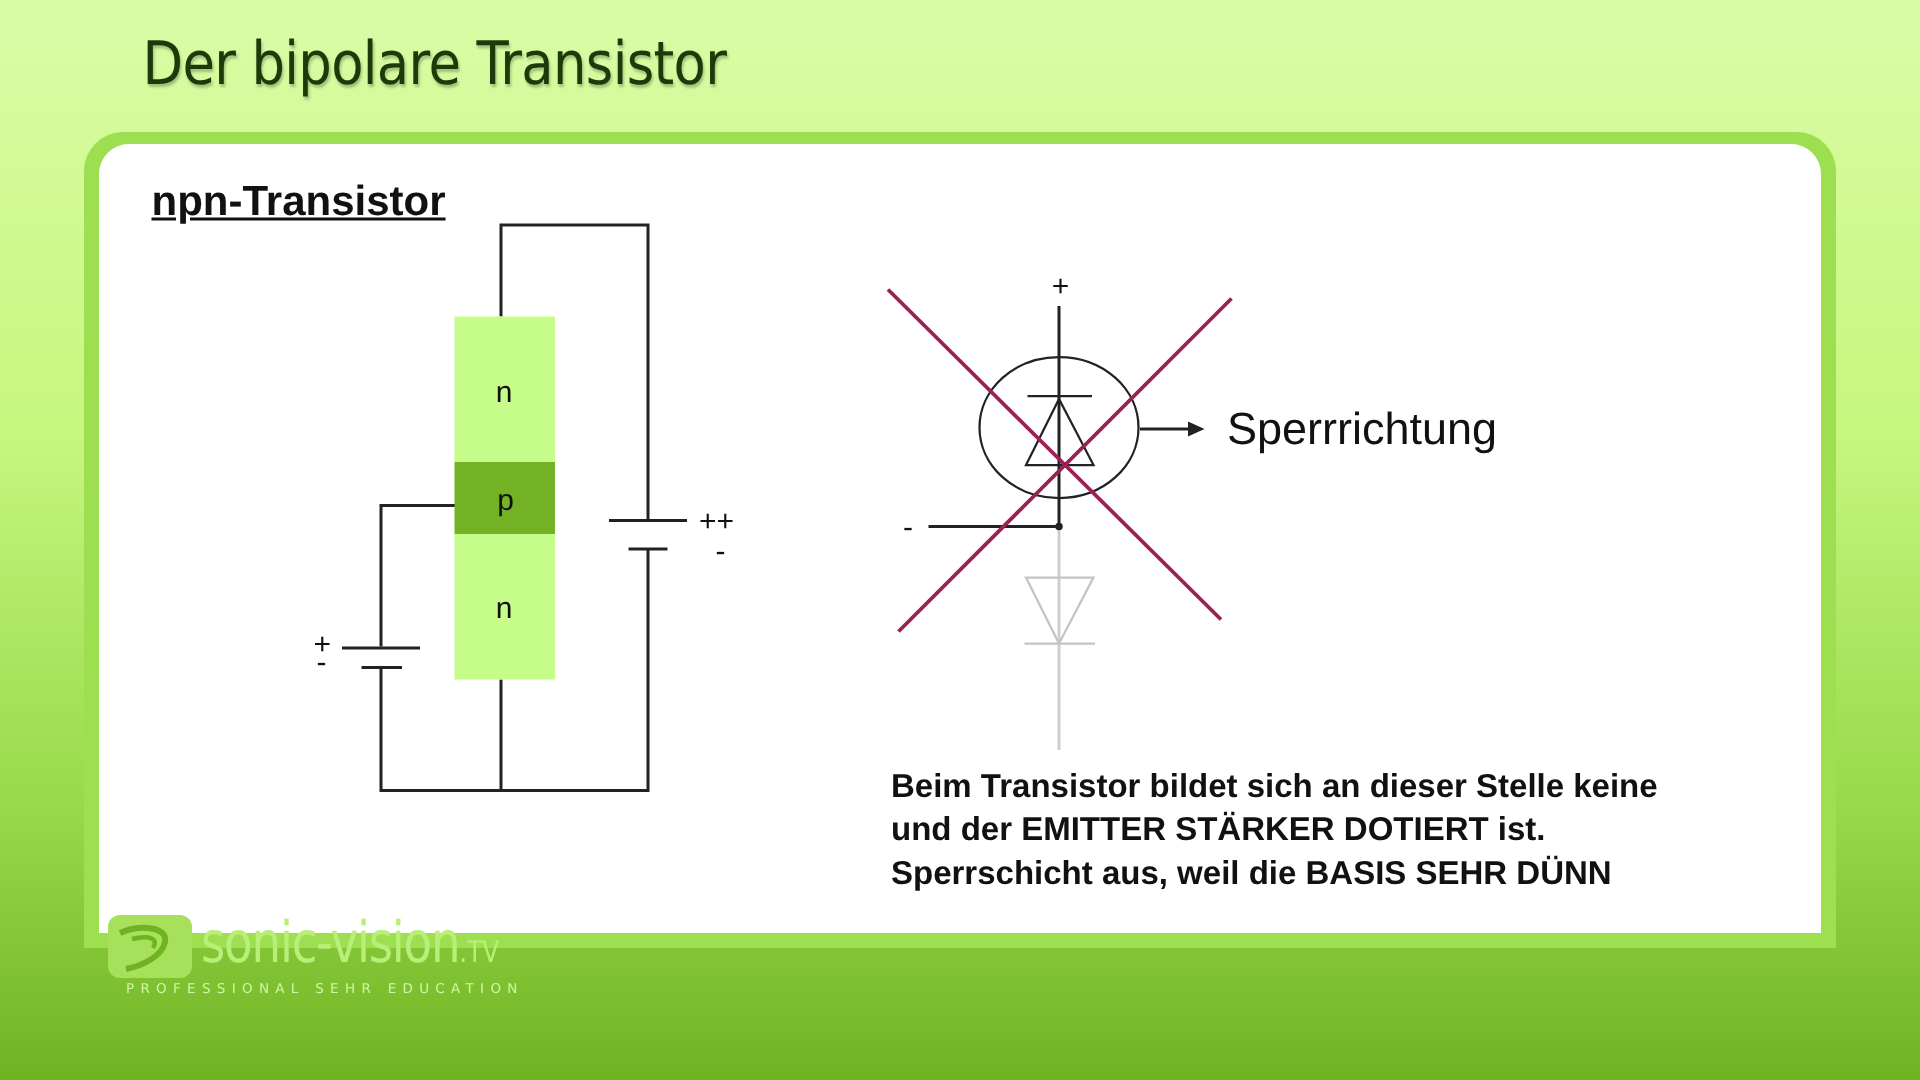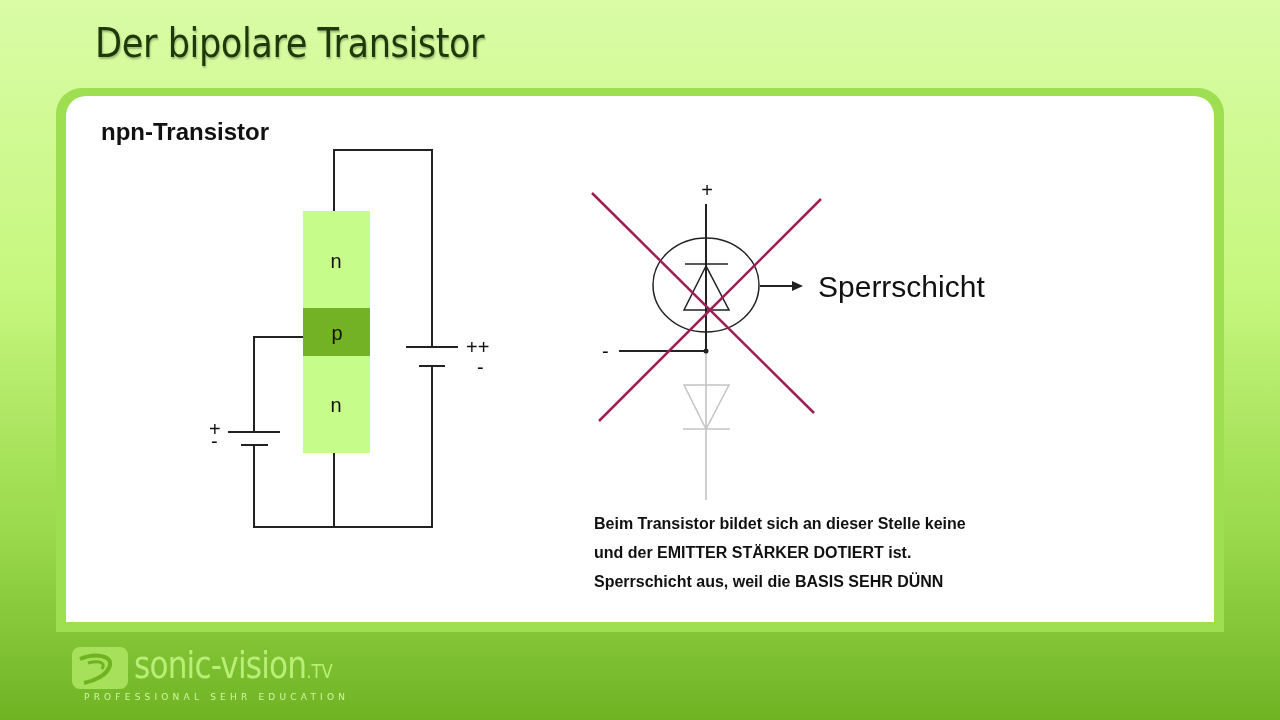--- a/index.html
+++ b/index.html
@@ -18,34 +18,34 @@
   .panel-frame {
     position:absolute; left:56px; top:88px; width:1168px; height:544px;
     background:#9ddf50; border-radius:26px 26px 0 0;
   }
   .panel {
     position:absolute; left:66px; top:96px; width:1148px; height:526px;
     background:#ffffff; border-radius:20px 20px 0 0;
   }
   .sub-title {
     position:absolute; left:101px; top:118px;
-    font-size:24px; font-weight:bold; color:#111;
+    font-size:28px; font-weight:bold; color:#111;text-decoration:underline;
   }
   svg.diagram { position:absolute; left:0; top:0; }
   .layer-label { font-family:"Liberation Sans", sans-serif; font-size:20px; fill:#111; }
   .sym { font-family:"Liberation Sans", sans-serif; font-size:20px; fill:#111; }
   .sperr-label {
     position:absolute; left:818px; top:270px; font-size:30px; color:#111;
   }
   .explanation {
     position:absolute; left:594px; top:509px; width:600px;
-    font-size:16px; font-weight:bold; color:#111; line-height:29px;
+    font-size:22px; font-weight:bold; color:#111; line-height:29px;
   }
   .logo {
-    position:absolute; left:72px; top:645px; width:290px; height:60px;text-align:right;
+    position:absolute; left:72px; top:608px; width:290px; height:60px;text-align:right;
   }
   .logo-badge {
     position:absolute; left:0; top:2px; width:56px; height:42px;
     background:#a7e05a; border-radius:8px;
   }
   .logo-text {
     position:absolute; left:62px; top:-2px;
     font-family:"DejaVu Sans", sans-serif; font-size:38px; color:#b9ee78;
     letter-spacing:-1px; transform:scaleX(0.82); transform-origin:left center;
     white-space:nowrap;
@@ -115,21 +115,21 @@
     <line x1="760" y1="286" x2="794" y2="286" stroke="#222" stroke-width="2"></line>
     <polygon points="803,286 792,281 792,291" fill="#222"></polygon>
 
     <line x1="592" y1="193" x2="814" y2="413" stroke="#9c1f55" stroke-width="2.5"></line>
     <line x1="599" y1="421" x2="821" y2="199" stroke="#9c1f55" stroke-width="2.5"></line>
   </g>
   <text class="sym" x="707" y="197" text-anchor="middle">+</text>
   <text class="sym" x="602" y="358">-</text>
 </svg>
 
-<div class="sperr-label">Sperrschicht</div>
+<div class="sperr-label">Sperrrichtung</div>
 
 <div class="explanation">
   <div>Beim Transistor bildet sich an dieser Stelle keine</div>
   <div>und der EMITTER STÄRKER DOTIERT ist.</div>
   <div>Sperrschicht aus, weil die BASIS SEHR DÜNN</div>
 </div>
 
 <div class="logo">
   <div class="logo-badge">
     <svg width="56" height="42">

